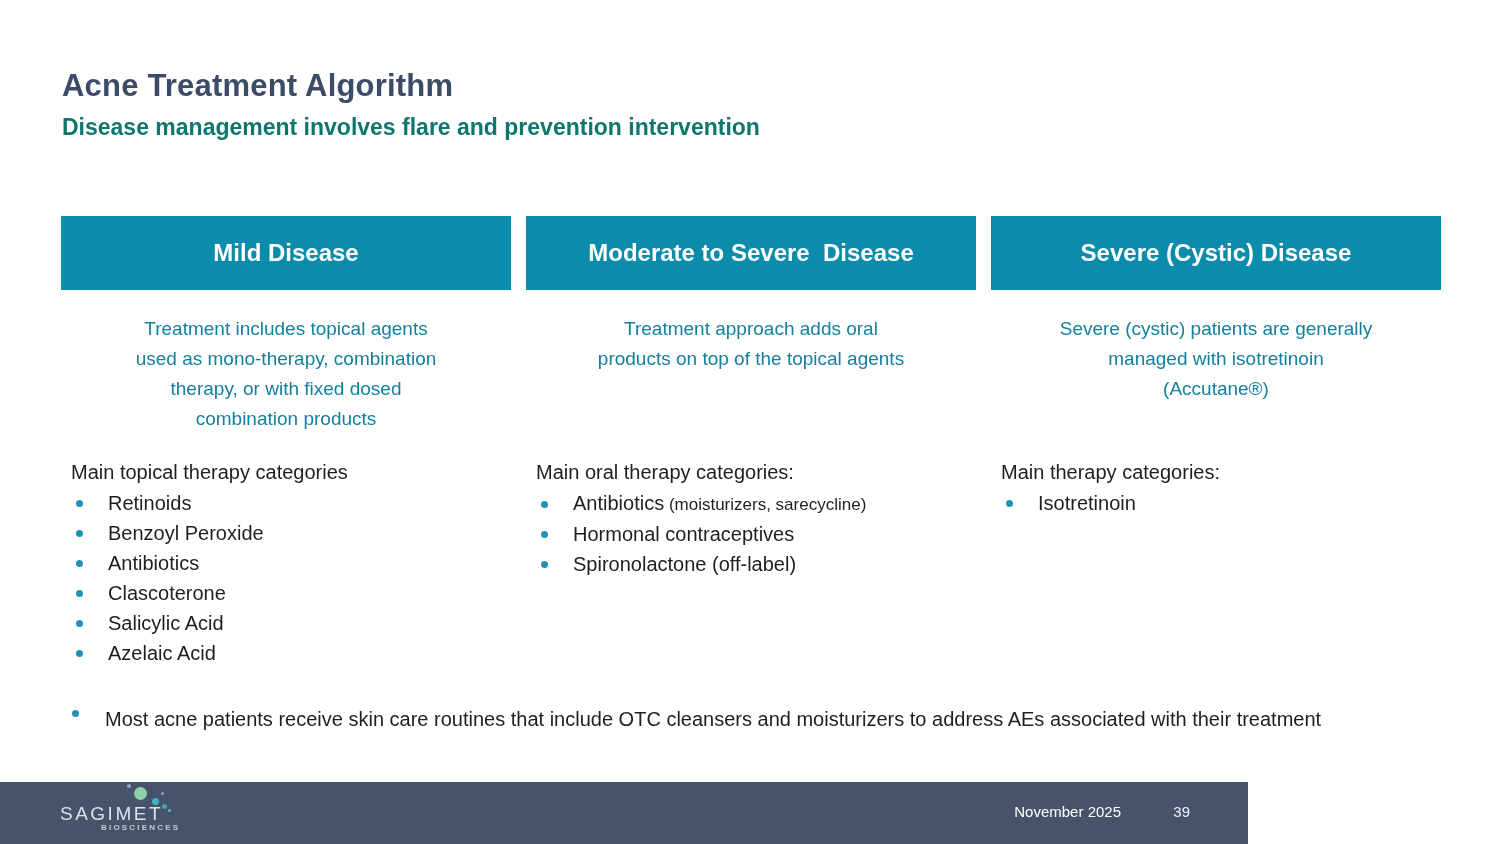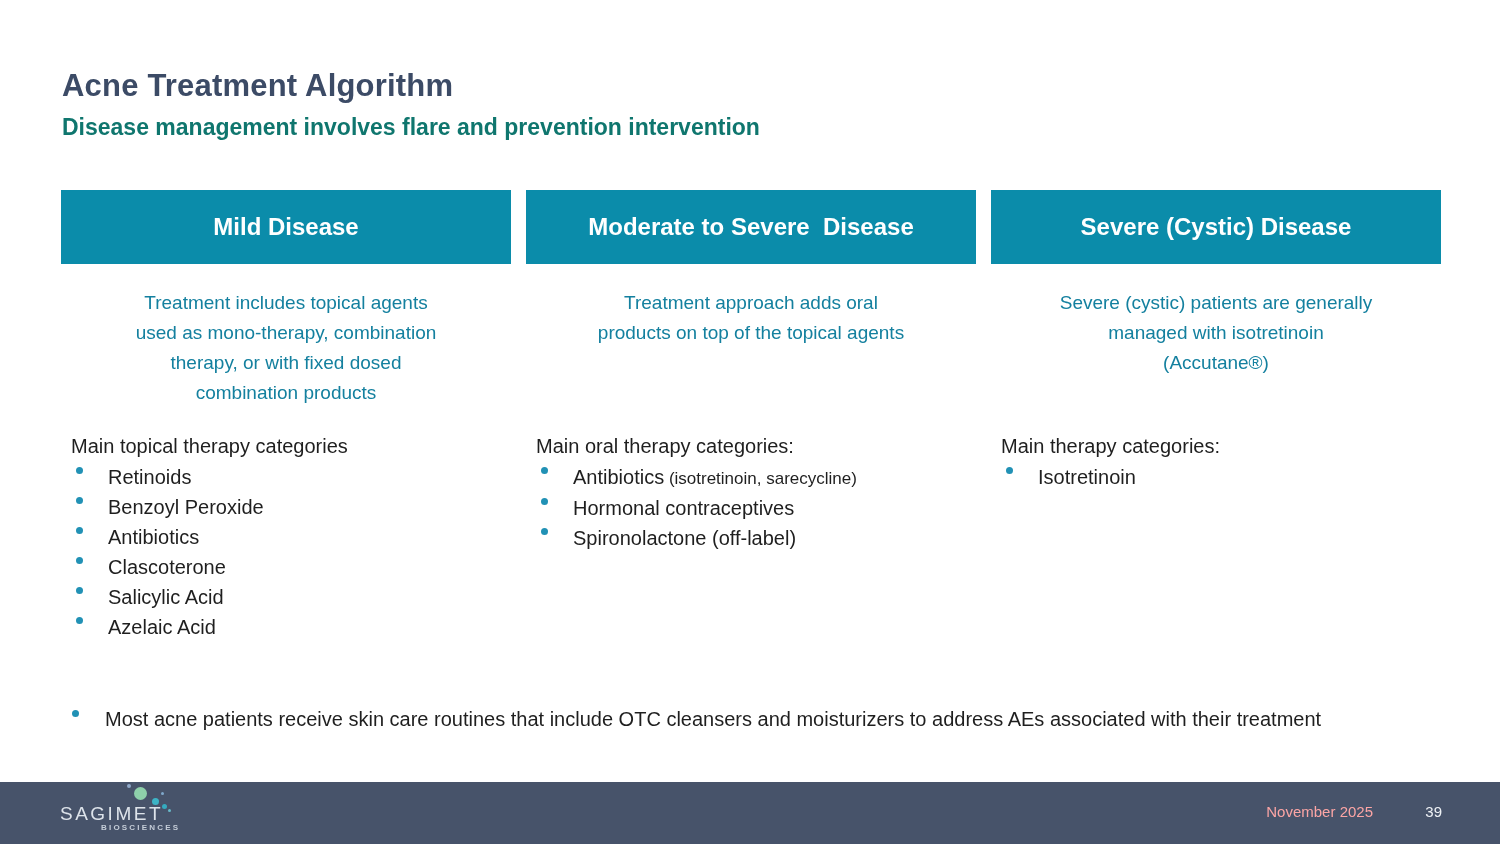--- a/index.html
+++ b/index.html
@@ -5,47 +5,47 @@
   html,body{margin:0;padding:0;background:#ffffff;}
   .slide{
     position:relative;width:1500px;height:844px;background:#ffffff;
     font-family:"Liberation Sans",sans-serif;color:#1f1f1f;overflow:hidden;
   }
   .title{position:absolute;left:62px;top:68px;margin:0;font-size:31px;font-weight:bold;color:#3c4b66;letter-spacing:.2px;}
   .subtitle{position:absolute;left:62px;top:114px;margin:0;font-size:23px;font-weight:bold;color:#0f766e;}
   .columns{position:absolute;left:61px;top:190px;width:1380px;display:grid;grid-template-columns:repeat(3,450px);column-gap:15px;}
   .col-header{
     height:74px;background:#0b8caa;color:#ffffff;font-size:24px;font-weight:bold;
-    display:flex;align-items:center;justify-content:center;white-space:pre-wrap;text-align:center;
+    display:flex;align-items:center;justify-content:center;white-space:pre-wrap;text-align:center;margin-top:26px;
   }
   .col-desc{
     height:171px;box-sizing:border-box;padding-top:24px;text-align:center;
     color:#14809f;font-weight:normal;font-size:19px;line-height:30px;
   }
   .desc-line{white-space:nowrap;}
   .list-title{font-size:20px;margin:0 0 9px 10px;}
   ul.items{list-style:none;margin:0;padding:0 0 0 10px;}
-  ul.items li{display:flex;margin-bottom:9px;font-size:20px;line-height:21px;}
+  ul.items li{display:flex;align-items:center;margin-bottom:9px;font-size:20px;line-height:21px;}
   .dot{width:7px;height:7px;border-radius:50%;background:#2191b5;flex:none;margin:0 25px 0 5px;}
   .note{font-size:17px;}
   .footnote{position:absolute;left:72px;top:697px;display:flex;align-items:flex-start;font-size:20px;line-height:33px;}
   .footnote .dot{margin:13px 26px 0 0;}
   .footnote-text{max-width:1250px;margin-top:6px;}
-  .footer{position:absolute;left:0;bottom:0;width:1500px;height:62px;background:#47536a;}
+  .footer{position:absolute;left:0;bottom:0;width:1248px;height:62px;background:#47536a;}
   .logo{position:absolute;left:60px;top:0;width:150px;height:62px;}
   .logo-word{position:absolute;left:0;top:21px;font-size:19px;font-weight:400;letter-spacing:2.5px;color:#dde3ea;}
   .logo-sub{position:absolute;left:41px;top:41px;font-size:8px;letter-spacing:2.2px;color:#c5cdd8;font-weight:bold;}
   .ldot{position:absolute;border-radius:50%;}
   .ldot.d1{left:67px;top:2px;width:4px;height:4px;background:#8fa9c9;}
   .ldot.d2{left:74px;top:5px;width:13px;height:13px;background:#8ed0aa;}
   .ldot.d3{left:92px;top:16px;width:7px;height:7px;background:#3db4c6;}
   .ldot.d4{left:101px;top:10px;width:3px;height:3px;background:#7fa8cc;}
   .ldot.d5{left:102px;top:22px;width:5px;height:5px;background:#35aabf;}
   .ldot.d6{left:108px;top:27px;width:3px;height:3px;background:#68b9c9;}
-  .footer-date{position:absolute;right:127px;top:21px;font-size:15px;color:#fca5a5;}
+  .footer-date{position:absolute;right:127px;top:21px;font-size:15px;color:#ffffff;}
   .footer-page{position:absolute;right:58px;top:21px;font-size:15px;color:#eff2f6;}
 </style>
 </head>
 <body>
 
 <div class="slide">
 
   <h1 class="title">Acne Treatment Algorithm</h1>
   <h2 class="subtitle">Disease management involves flare and prevention intervention</h2>
 
@@ -91,21 +91,21 @@
     <div class="col">
       <div class="col-header">Moderate to Severe  Disease</div>
       <div class="col-desc">
         <div class="desc-line">Treatment approach adds oral</div>
         <div class="desc-line">products on top of the topical agents</div>
       </div>
       <div class="list-title">Main oral therapy categories:</div>
       <ul class="items">
         <li>
             <span class="dot"></span>
-            <span><span>Antibiotics</span><span class="note"> (isotretinoin, sarecycline)</span></span>
+            <span><span>Antibiotics</span><span class="note"> (moisturizers, sarecycline)</span></span>
           </li>
         <li>
             <span class="dot"></span>
             <span>Hormonal contraceptives</span>
           </li>
         <li>
             <span class="dot"></span>
             <span>Spironolactone (off-label)</span>
           </li>
       </ul>

